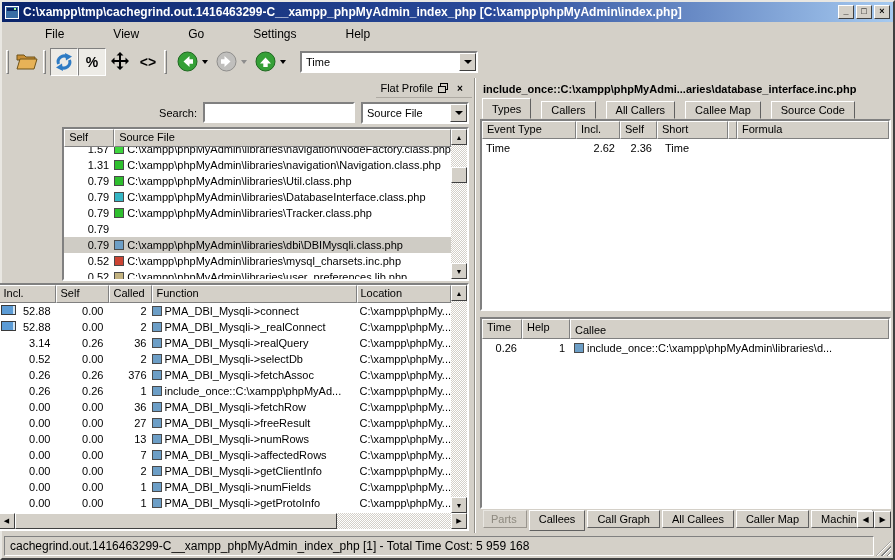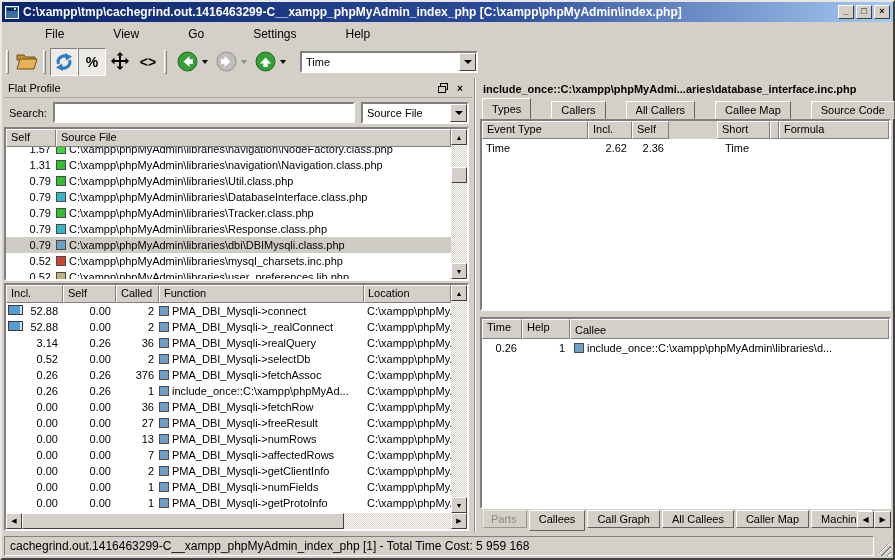--- a/index.html
+++ b/index.html
@@ -28,21 +28,21 @@
   .dd.dis{border-top-color:#8d8d8d;}
   .tb-sym{font-weight:bold;font-size:14px;font-family:"Liberation Sans",sans-serif;}
   .combo{height:22px;background:#fff;border:2px solid;border-color:#808080 #fff #fff #808080;display:flex;align-items:center;}
   .combo .val{flex:1;padding:0 4px;font-size:11px;white-space:nowrap;overflow:hidden;}
   .combo .cbtn{width:17px;height:18px;background:#d4d0c8;border:1px solid;border-color:#fff #404040 #404040 #fff;
                display:flex;align-items:center;justify-content:center;flex:none;}
   .tri-dn{width:0;height:0;border:4px solid transparent;border-top:4px solid #000;margin-top:4px;}
   .toolbar-combo{width:178px;margin-left:10px;}
   
   .main{flex:1;display:flex;min-height:0;}
-  .dock{width:470px;flex:none;display:flex;flex-direction:column;padding:1px 0 0 2px;min-height:0;}
+  .dock{width:470px;flex:none;display:flex;flex-direction:column;padding:1px 0 0 2px;min-height:0;align-items:flex-end;}
   .splitter{width:8px;flex:none;background:linear-gradient(90deg,#d4d0c8 2px,#928f88 2px,#928f88 3px,#fff 3px,#fff 4px,#d4d0c8 4px);}
   .rightp{flex:1;display:flex;flex-direction:column;min-width:0;padding:1px 2px 0 0;}
   
   .dock-title{height:19px;display:flex;align-items:center;font-size:11px;padding:0 5px 0 4px;flex:none;border-bottom:1px solid #aeaaa3;}
   .dock-title .t{flex:1;}
   .dock-btn{width:14px;height:13px;display:flex;align-items:center;justify-content:center;margin-left:3px;font-size:10px;font-weight:bold;}
   .search-row{height:29px;display:flex;align-items:center;padding:0 3px 0 5px;gap:6px;flex:none;}
   .search-row label{font-size:11px;flex:none;}
   .input{flex:1;height:21px;background:#fff;border:2px solid;border-color:#808080 #fff #fff #808080;font-size:11px;padding:0 3px;
          font-family:"Liberation Sans",sans-serif;min-width:0;}
@@ -81,26 +81,26 @@
   .hscroll{height:16px;display:flex;flex:none;
            background-image:linear-gradient(45deg,#d4d0c8 25%,transparent 25%,transparent 75%,#d4d0c8 75%),
                             linear-gradient(45deg,#d4d0c8 25%,transparent 25%,transparent 75%,#d4d0c8 75%);
            background-size:2px 2px;background-position:0 0,1px 1px;background-color:#fff;}
   .hslider{width:322px;height:16px;background:#d4d0c8;border:1px solid;border-color:#fff #404040 #404040 #fff;flex:none;}
   .hspacer{flex:1;}
   
   .det-head{font-weight:bold;font-size:11px;padding:4px 2px 3px 3px;white-space:nowrap;overflow:hidden;flex:none;}
   .tabs{display:flex;align-items:flex-end;height:21px;padding-left:2px;flex:none;position:relative;z-index:2;}
   .tab{height:18px;background:#d4d0c8;border:1px solid;border-color:#fff #606060 #d4d0c8 #fff;
-       padding:2px 9px 8px 9px;font-size:11px;white-space:nowrap;margin-right:20px;text-align:center;}
+       padding:2px 9px 8px 9px;font-size:11px;white-space:nowrap;margin-right:10px;text-align:center;}
   .tab.active{height:21px;padding-top:4px;font-weight:normal;border-bottom-color:#d4d0c8;}
   .types-frame{height:192px;flex:none;margin-bottom:6px;}
   .callees-frame{flex:1;margin-bottom:1px;}
-  .t-et{width:106px;flex:none;} .t-incl{width:44px;flex:none;} .t-self{width:37px;flex:none;}
-  .t-short{width:53px;flex:none;margin-left:48px;} .t-gap{width:9px;flex:none;padding:0;} .t-form{flex:1;}
+  .t-et{width:94px;flex:none;} .t-incl{width:44px;flex:none;} .t-self{width:37px;flex:none;}
+  .t-short{width:71px;flex:none;} .t-gap{width:9px;flex:none;padding:0;} .t-form{flex:1;}
   .ce-time{width:40px;flex:none;} .ce-count{width:48px;flex:none;} .ce-callee{flex:1;padding-left:4px;display:flex;align-items:center;}
   .btabs{height:23px;display:flex;align-items:flex-start;padding-left:3px;flex:none;overflow:hidden;position:relative;}
   .btab{height:18px;background:#d4d0c8;border:1px solid;border-color:#fff #606060 #606060 #fff;
         padding:2px 9px 0 9px;font-size:11px;white-space:nowrap;margin-right:2px;flex:none;}
   .btab.active{height:21px;}
   .btab.disabled{color:#8d897f;border-color:#e8e6e1 #9a968f #9a968f #e8e6e1;padding-left:7px;}
   .btab-arrows{position:absolute;right:0;top:1px;display:flex;}
   .btab-arrows .sbtn{height:17px;width:17px;font-size:8px;}
   
   .statusbar{height:25px;flex:none;display:flex;align-items:stretch;padding:3px 2px 2px 2px;gap:2px;}
@@ -253,21 +253,20 @@
                 <div class="r">
                   <span class="cell num fc-self">0.79</span>
                   <span class="cell fc-file"><i class="sq" style="background: rgb(53, 182, 197);"></i><span>C:\xampp\phpMyAdmin\libraries\DatabaseInterface.class.php</span></span>
                 </div>
                 <div class="r">
                   <span class="cell num fc-self">0.79</span>
                   <span class="cell fc-file"><i class="sq" style="background: rgb(47, 191, 47);"></i><span>C:\xampp\phpMyAdmin\libraries\Tracker.class.php</span></span>
                 </div>
                 <div class="r">
                   <span class="cell num fc-self">0.79</span>
-                  <span class="cell fc-file"><i class="sq" style="background: rgb(53, 182, 197);"></i><span>C:\xampp\phpMyAdmin\libraries\Response.class.php</span></span>
                 </div>
                 <div class="r sel">
                   <span class="cell num fc-self">0.79</span>
                   <span class="cell fc-file"><i class="sq" style="background: rgb(108, 158, 198);"></i><span>C:\xampp\phpMyAdmin\libraries\dbi\DBIMysqli.class.php</span></span>
                 </div>
                 <div class="r">
                   <span class="cell num fc-self">0.52</span>
                   <span class="cell fc-file"><i class="sq" style="background: rgb(204, 68, 51);"></i><span>C:\xampp\phpMyAdmin\libraries\mysql_charsets.inc.php</span></span>
                 </div>
                 <div class="r">

